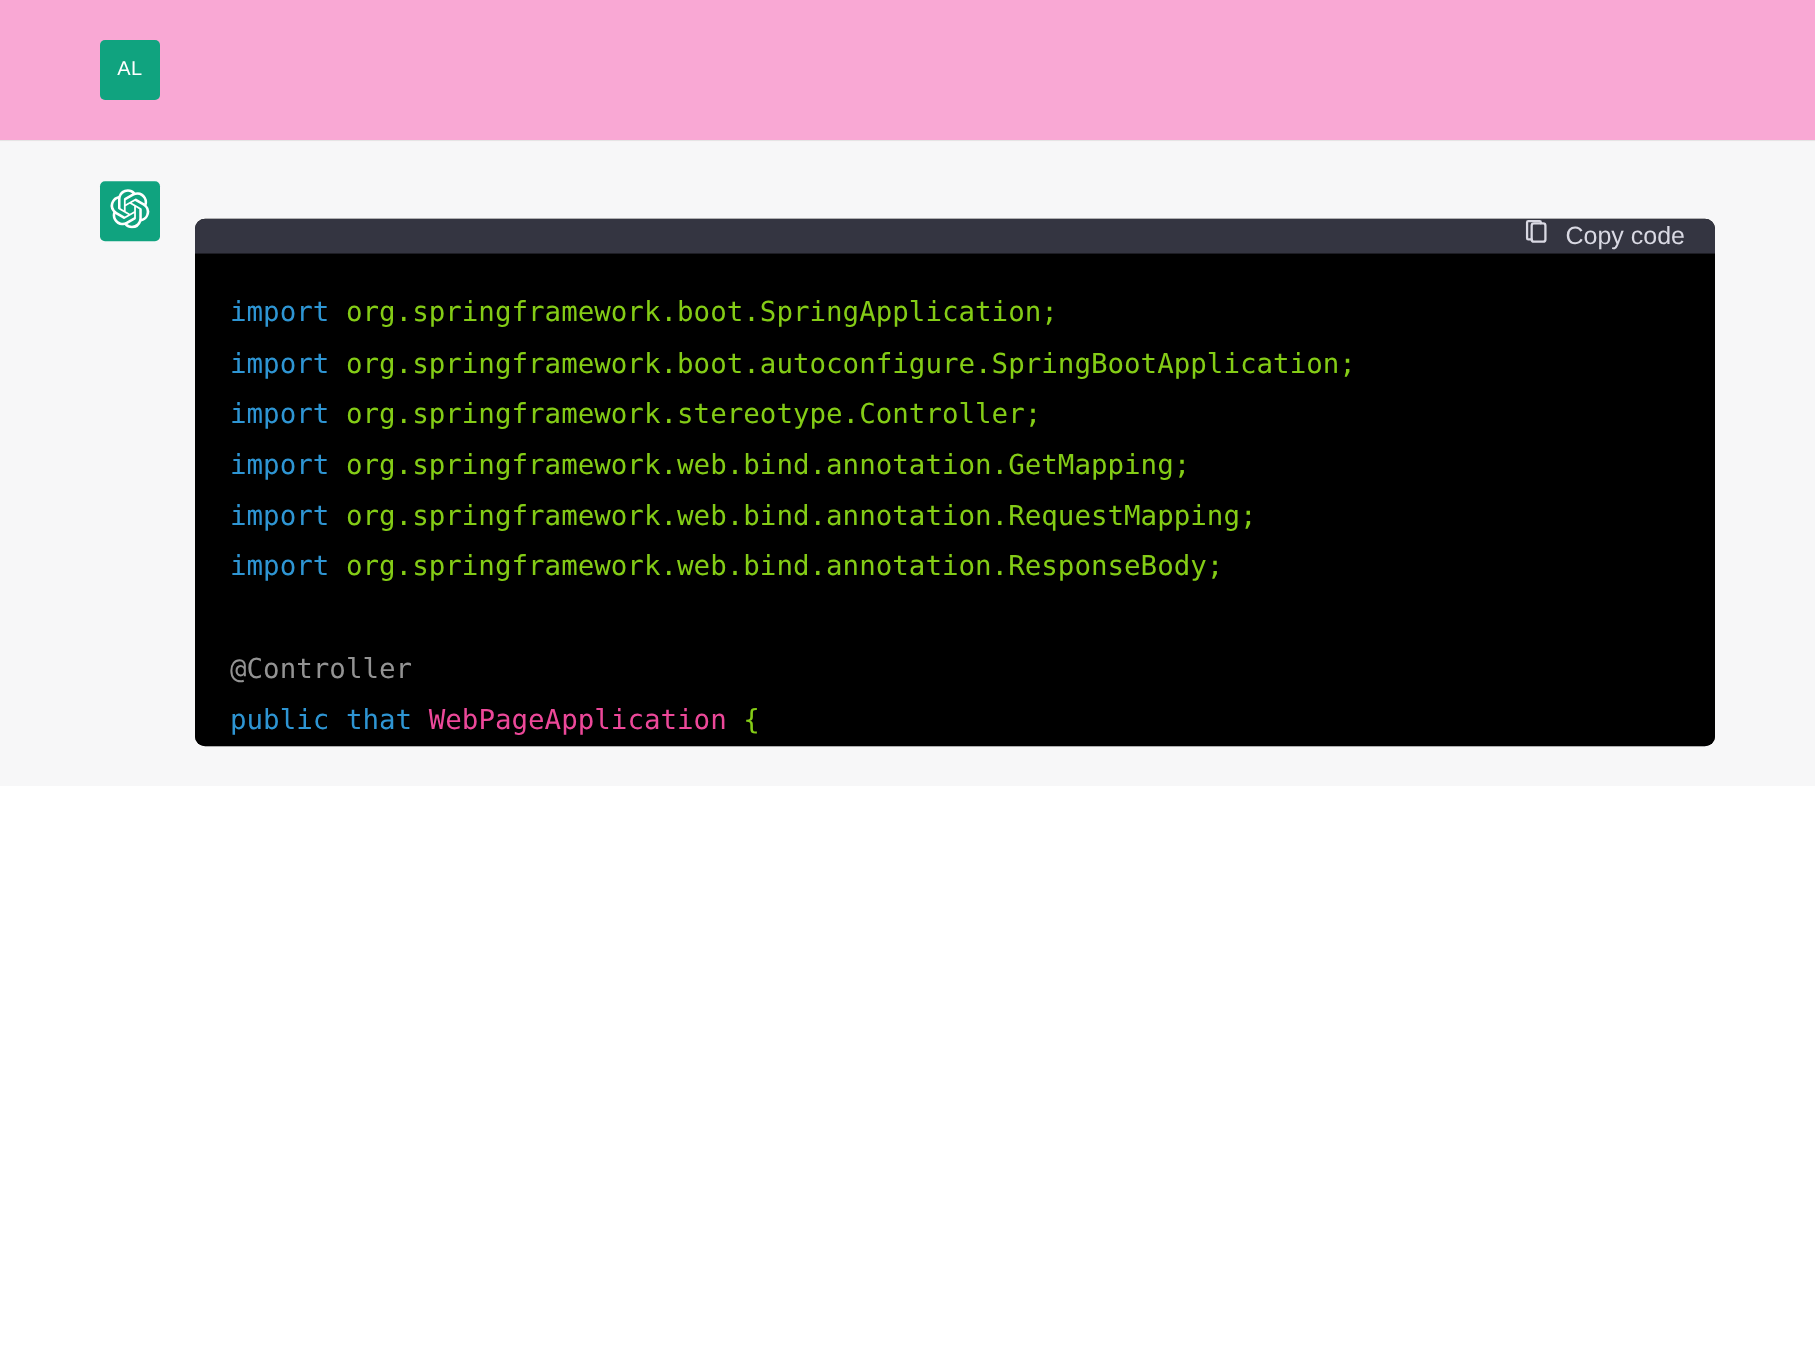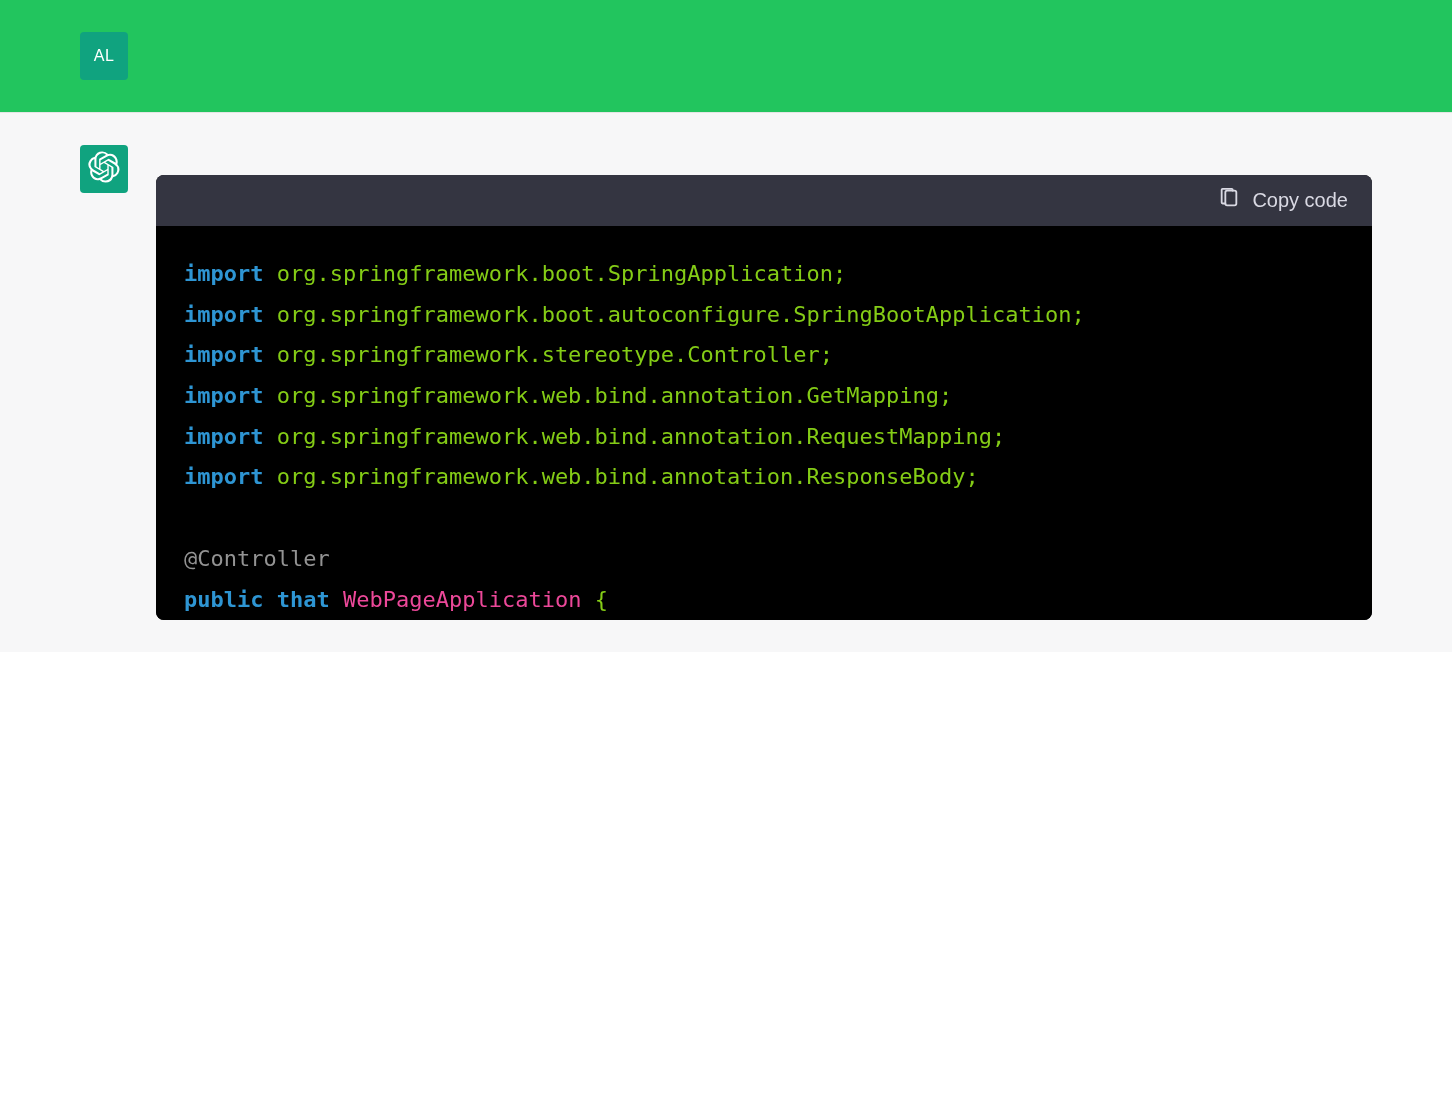--- a/index.html
+++ b/index.html
@@ -12,21 +12,21 @@
       background: #ffffff;
       color: #353740;
       width: 1452px;
     }
     .message {
       display: flex;
       padding: 32px 80px;
       gap: 28px;
     }
     .user-message {
-      background: #22c55e;
+      background: #f9a8d4;
       border-bottom: 1px solid #e5e5e5;
     }
     .assistant-message {
       background: #f7f7f8;
     }
     .avatar {
       width: 48px;
       height: 48px;
       border-radius: 4px;
       flex-shrink: 0;
@@ -64,21 +64,21 @@
       margin-top: 28px;
       border-radius: 8px;
       overflow: hidden;
       background: #000000;
     }
     .code-header {
       background: #343541;
       display: flex;
       justify-content: flex-end;
       align-items: center;
-      padding: 12px 24px;
+      padding: 0 24px;
       gap: 12px;
     }
     .copy-button {
       display: flex;
       align-items: center;
       gap: 12px;
       background: none;
       border: none;
       color: #d9d9e3;
       font-size: 20px;
@@ -95,21 +95,21 @@
       font-family: "SF Mono", Monaco, Menlo, Consolas, "Courier New", monospace;
       font-size: 22px;
       line-height: 1.85;
       color: #ffffff;
       overflow-x: auto;
     }
     .code-content pre {
       white-space: pre-wrap;
       word-wrap: break-word;
     }
-    .tk-keyword { color: #2e95d3; font-weight: bold; }
+    .tk-keyword { color: #2e95d3; }
     .tk-annotation { color: #939393; }
     .tk-classname { color: #ec4899; }
     .tk-plain { color: #84cc16; }
   </style>
 </head>
 <body>
 
 <div class="message user-message">
   <div class="avatar user-avatar">
     <span>AL</span>

